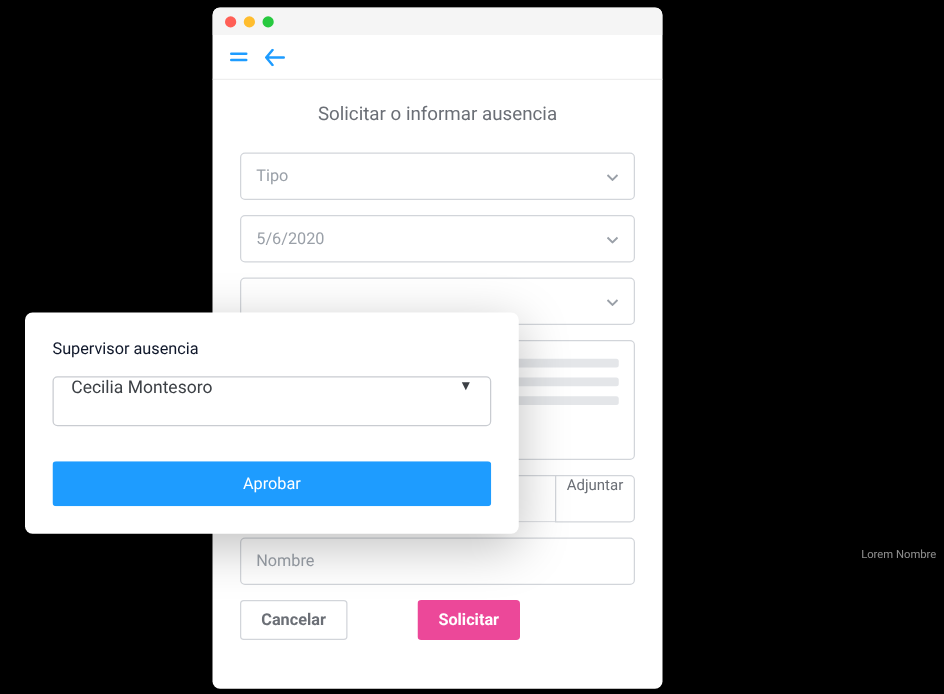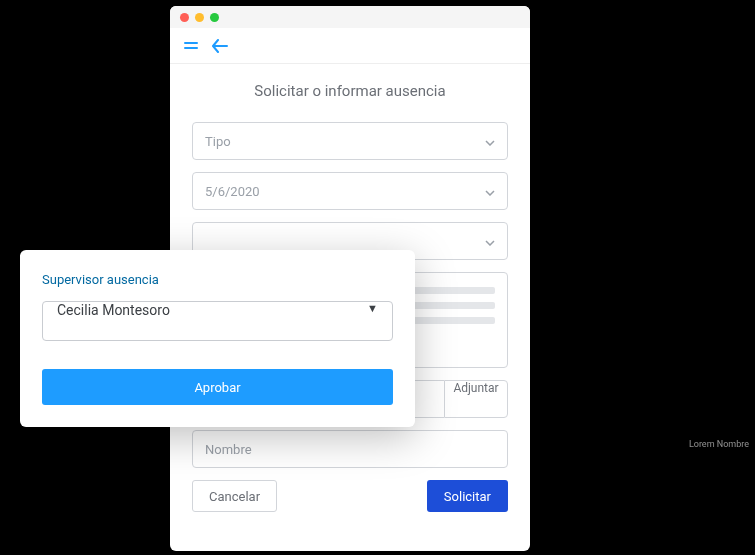--- a/index.html
+++ b/index.html
@@ -104,52 +104,53 @@
       background: #fff;
       color: #6b6f76;
       font-size: 12px;
       display: flex;
       align-items: flex-start;
       justify-content: center;
     }
     
     .actions {
       display: flex;
-      justify-content: space-between;
+      justify-content: flex-start;
       gap: 8px;
       margin-top: 4px;
+      font-weight: bold;
     }
     .btn {
       height: 32px;
       padding: 0 16px;
       border-radius: 3px;
       font-size: 13px;
       display: flex;
       align-items: center;
       justify-content: center;
       border: 1px solid transparent;
       cursor: pointer;
     }
     .btn-secondary { background: #fff; border-color: #d2d5da; color: #6b6f76; }
-    .btn-primary { background: #1d4ed8; color: #fff; }
+    .btn-primary { background: #ec4899; color: #fff; margin-left: 48px; }
     .btn-approve { background: #1e9cff; color: #fff; height: 36px; flex: 1; }
     .btn-reject { background: #ef5f75; color: #fff; height: 36px; flex: 1; }
     
     .modal-card {
       position: absolute;
       left: 20px;
       top: 250px;
       width: 395px;
       background: #fff;
       border-radius: 6px;
       box-shadow: 0 10px 40px rgba(0,0,0,0.25);
       padding: 22px;
     }
     .modal-label {
-      color: #0369a1;
+      color: #0f172a;
       font-size: 13px;
       margin-bottom: 14px;
     }
     .select-box {
       width: 100%;
       height: 40px;
       border: 1px solid #c9ccd1;
       border-radius: 4px;
       display: flex;
       justify-content: space-between;

